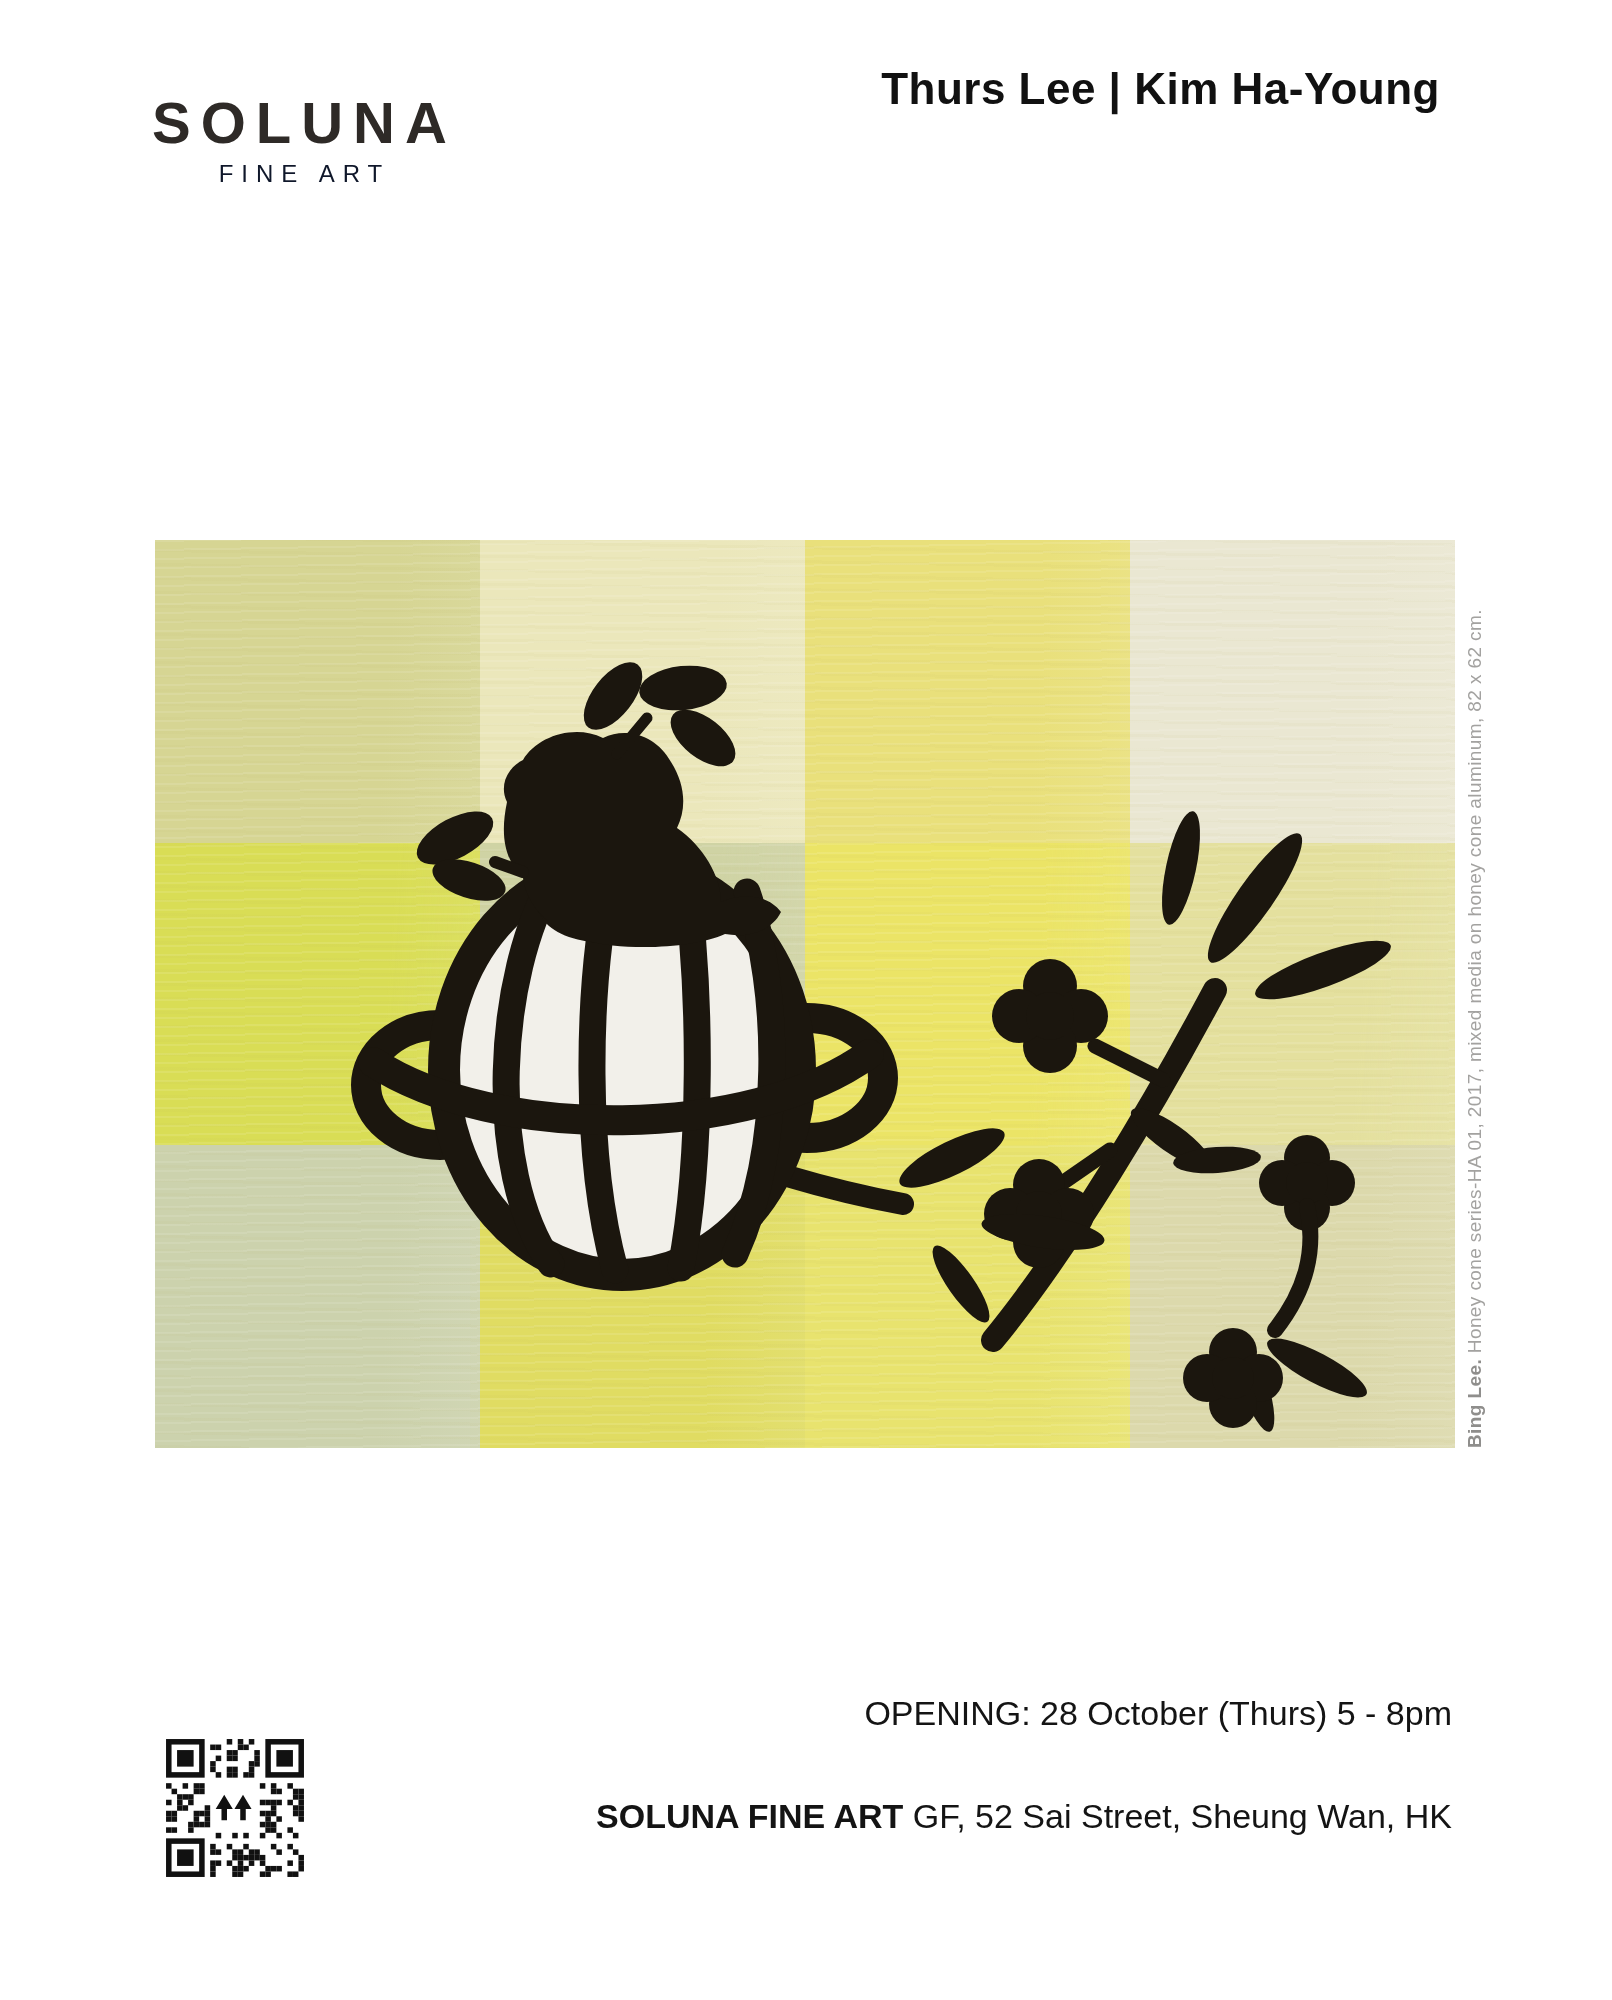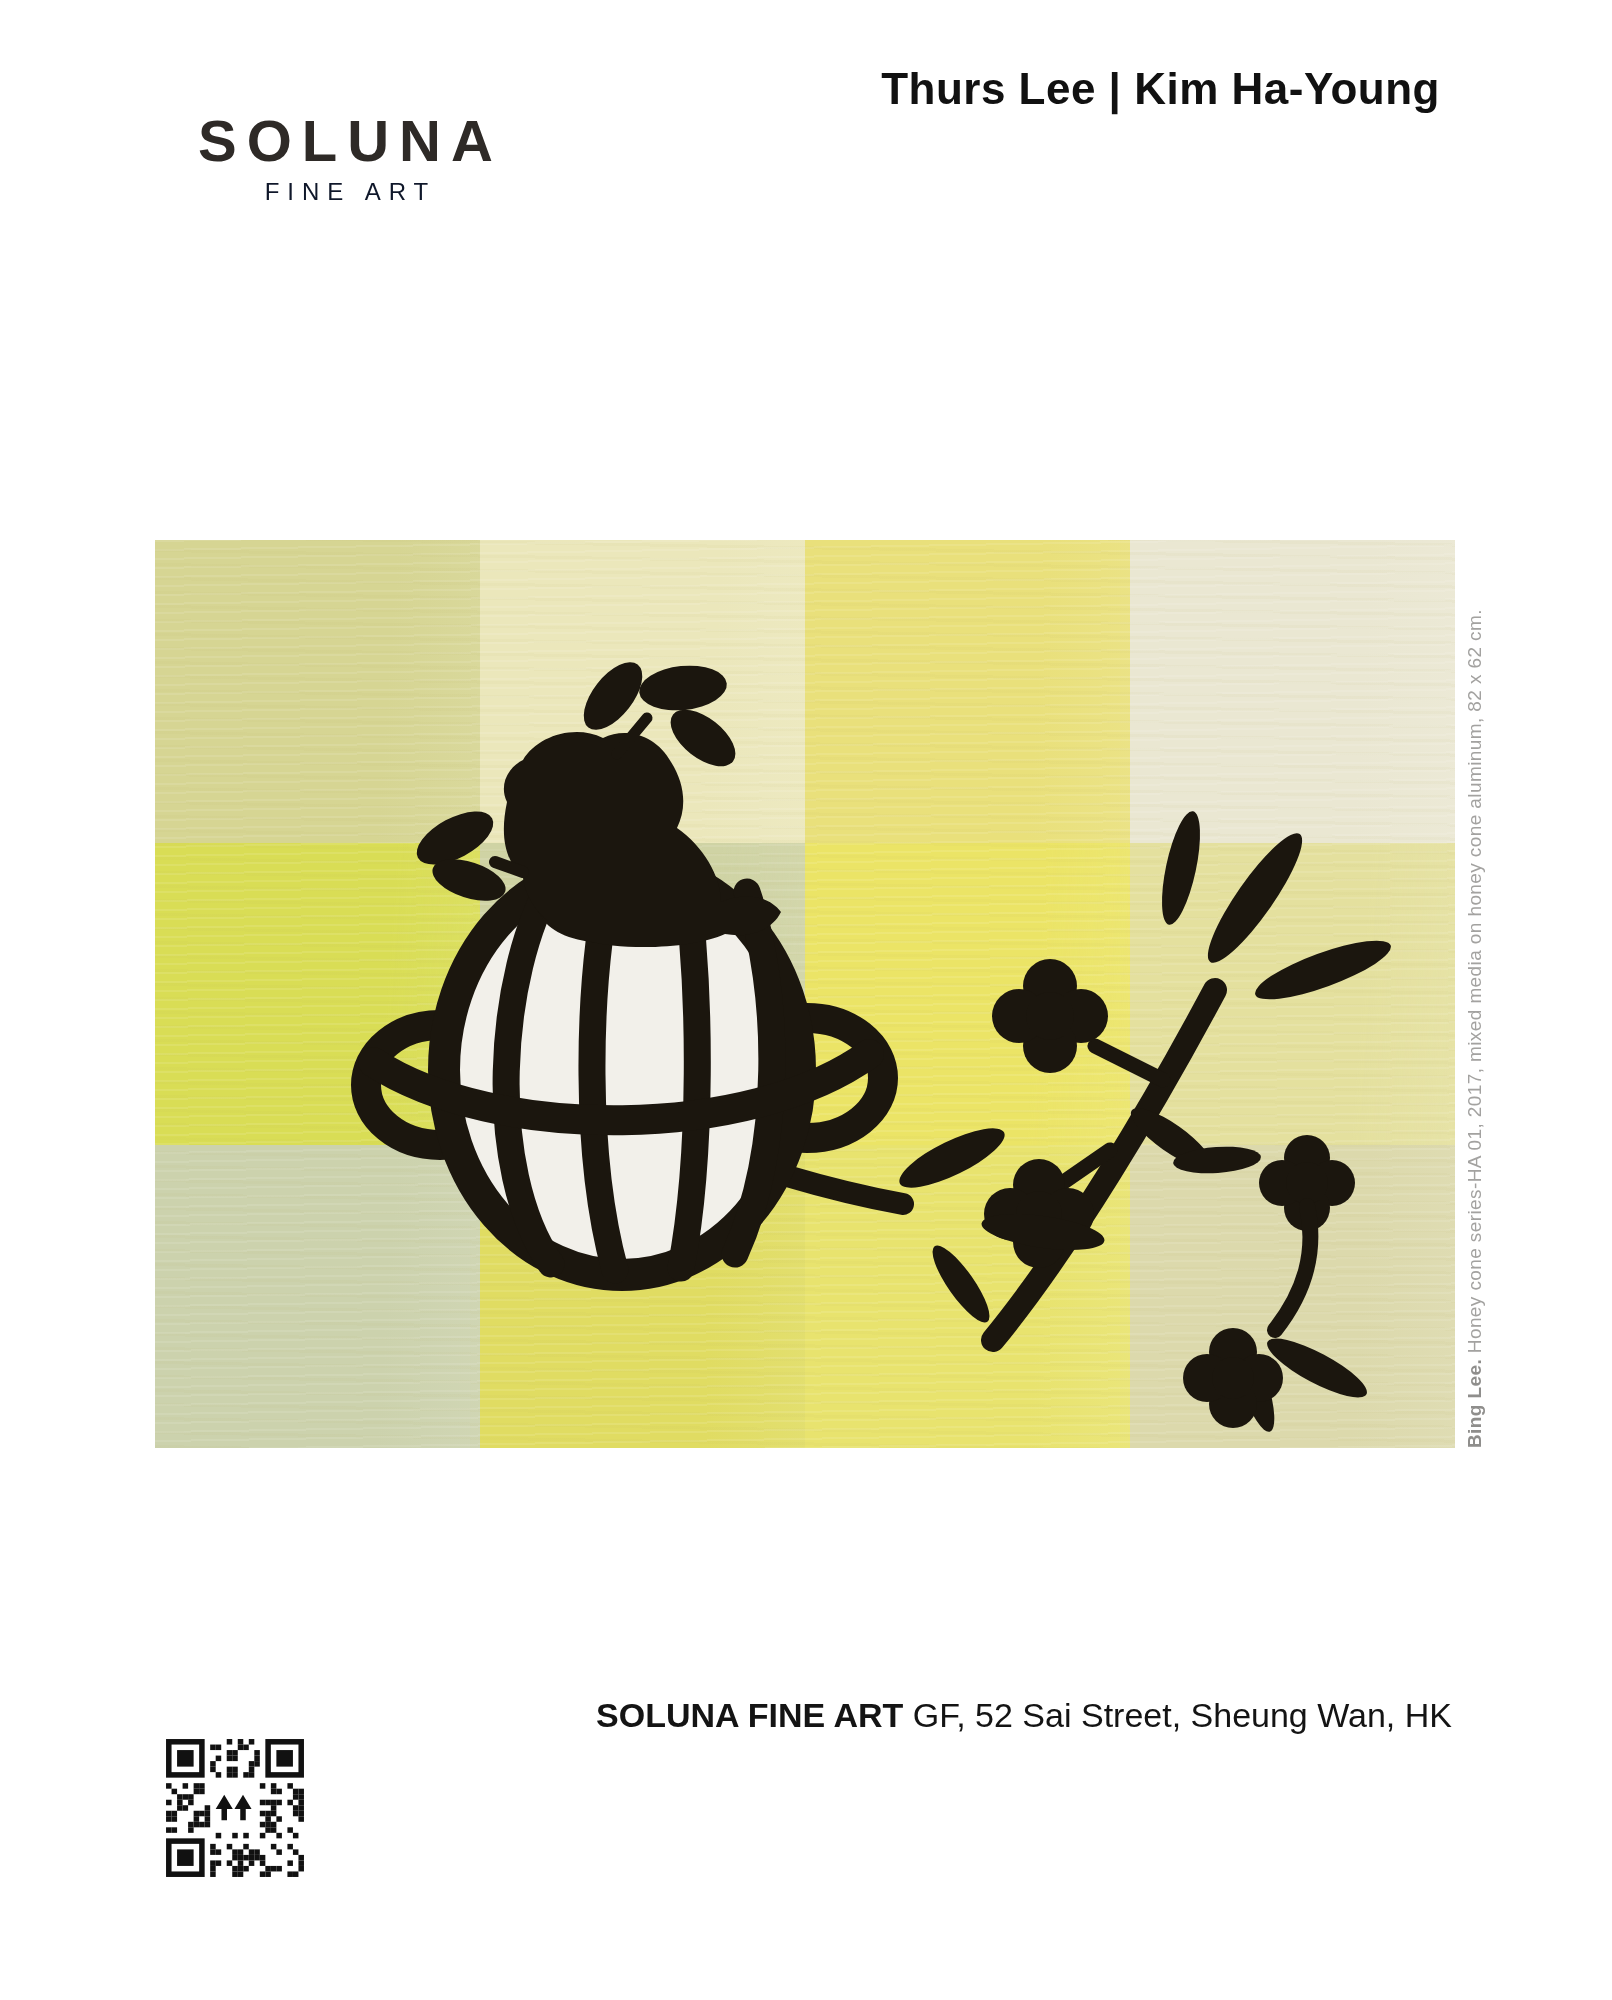--- a/index.html
+++ b/index.html
@@ -2,21 +2,21 @@
 <html style="--ink: #1b160e; --pot-fill: #f2f0ea; --title-color: #15713a;"><head>
 <meta charset="utf-8">
 <style>
   html,body{margin:0;padding:0;}
   body{
     width:1612px;height:2000px;position:relative;background:#ffffff;
     font-family:"Liberation Sans", sans-serif;overflow:hidden;
     -webkit-font-smoothing:antialiased;
   }
   
-  .logo{position:absolute;left:152px;top:112px;color:#2e2a27;margin-left:46px;}
+  .logo{position:absolute;left:152px;top:94px;color:#2e2a27;}
   .logo-name{
     font-size:58px;font-weight:600;letter-spacing:10px;line-height:1;
     white-space:nowrap;
   }
   .logo-sub{
     font-size:24px;font-weight:400;letter-spacing:8px;color:#0f172a;
     text-align:center;margin-top:8px;
   }
   .title-block{position:absolute;right:172px;top:62px;text-align:right;}
   .show-title{
@@ -185,20 +185,21 @@
       <ellipse class="ink" cx="314" cy="340" rx="38" ry="18" transform="rotate(18 314 340)"></ellipse>
     </g>
   </svg>
 </div>
 
 <div class="caption">
   <b>Bing Lee.</b><span> Honey cone series-HA 01, 2017, mixed media on honey cone aluminum, 82 x 62 cm.</span>
 </div>
 
 <div class="details">
+  <div class="opening-line">OPENING: 28 October (Thurs) 5 - 8pm</div>
   <div class="detail-line"><b>SOLUNA FINE ART</b><span> GF, 52 Sai Street, Sheung Wan, HK</span></div>
 </div>
 
 <svg class="qr" id="qr" viewBox="0 0 29 29" aria-hidden="true">
     <rect x="0" y="0" width="29" height="29" fill="#ffffff"></rect>
     <rect x="13" y="2" width="1" height="1" fill="#111111"></rect>
     <rect x="15" y="2" width="1" height="1" fill="#111111"></rect>
     <rect x="17" y="2" width="1" height="1" fill="#111111"></rect>
     <rect x="10" y="3" width="1" height="1" fill="#111111"></rect>
     <rect x="11" y="3" width="1" height="1" fill="#111111"></rect>

